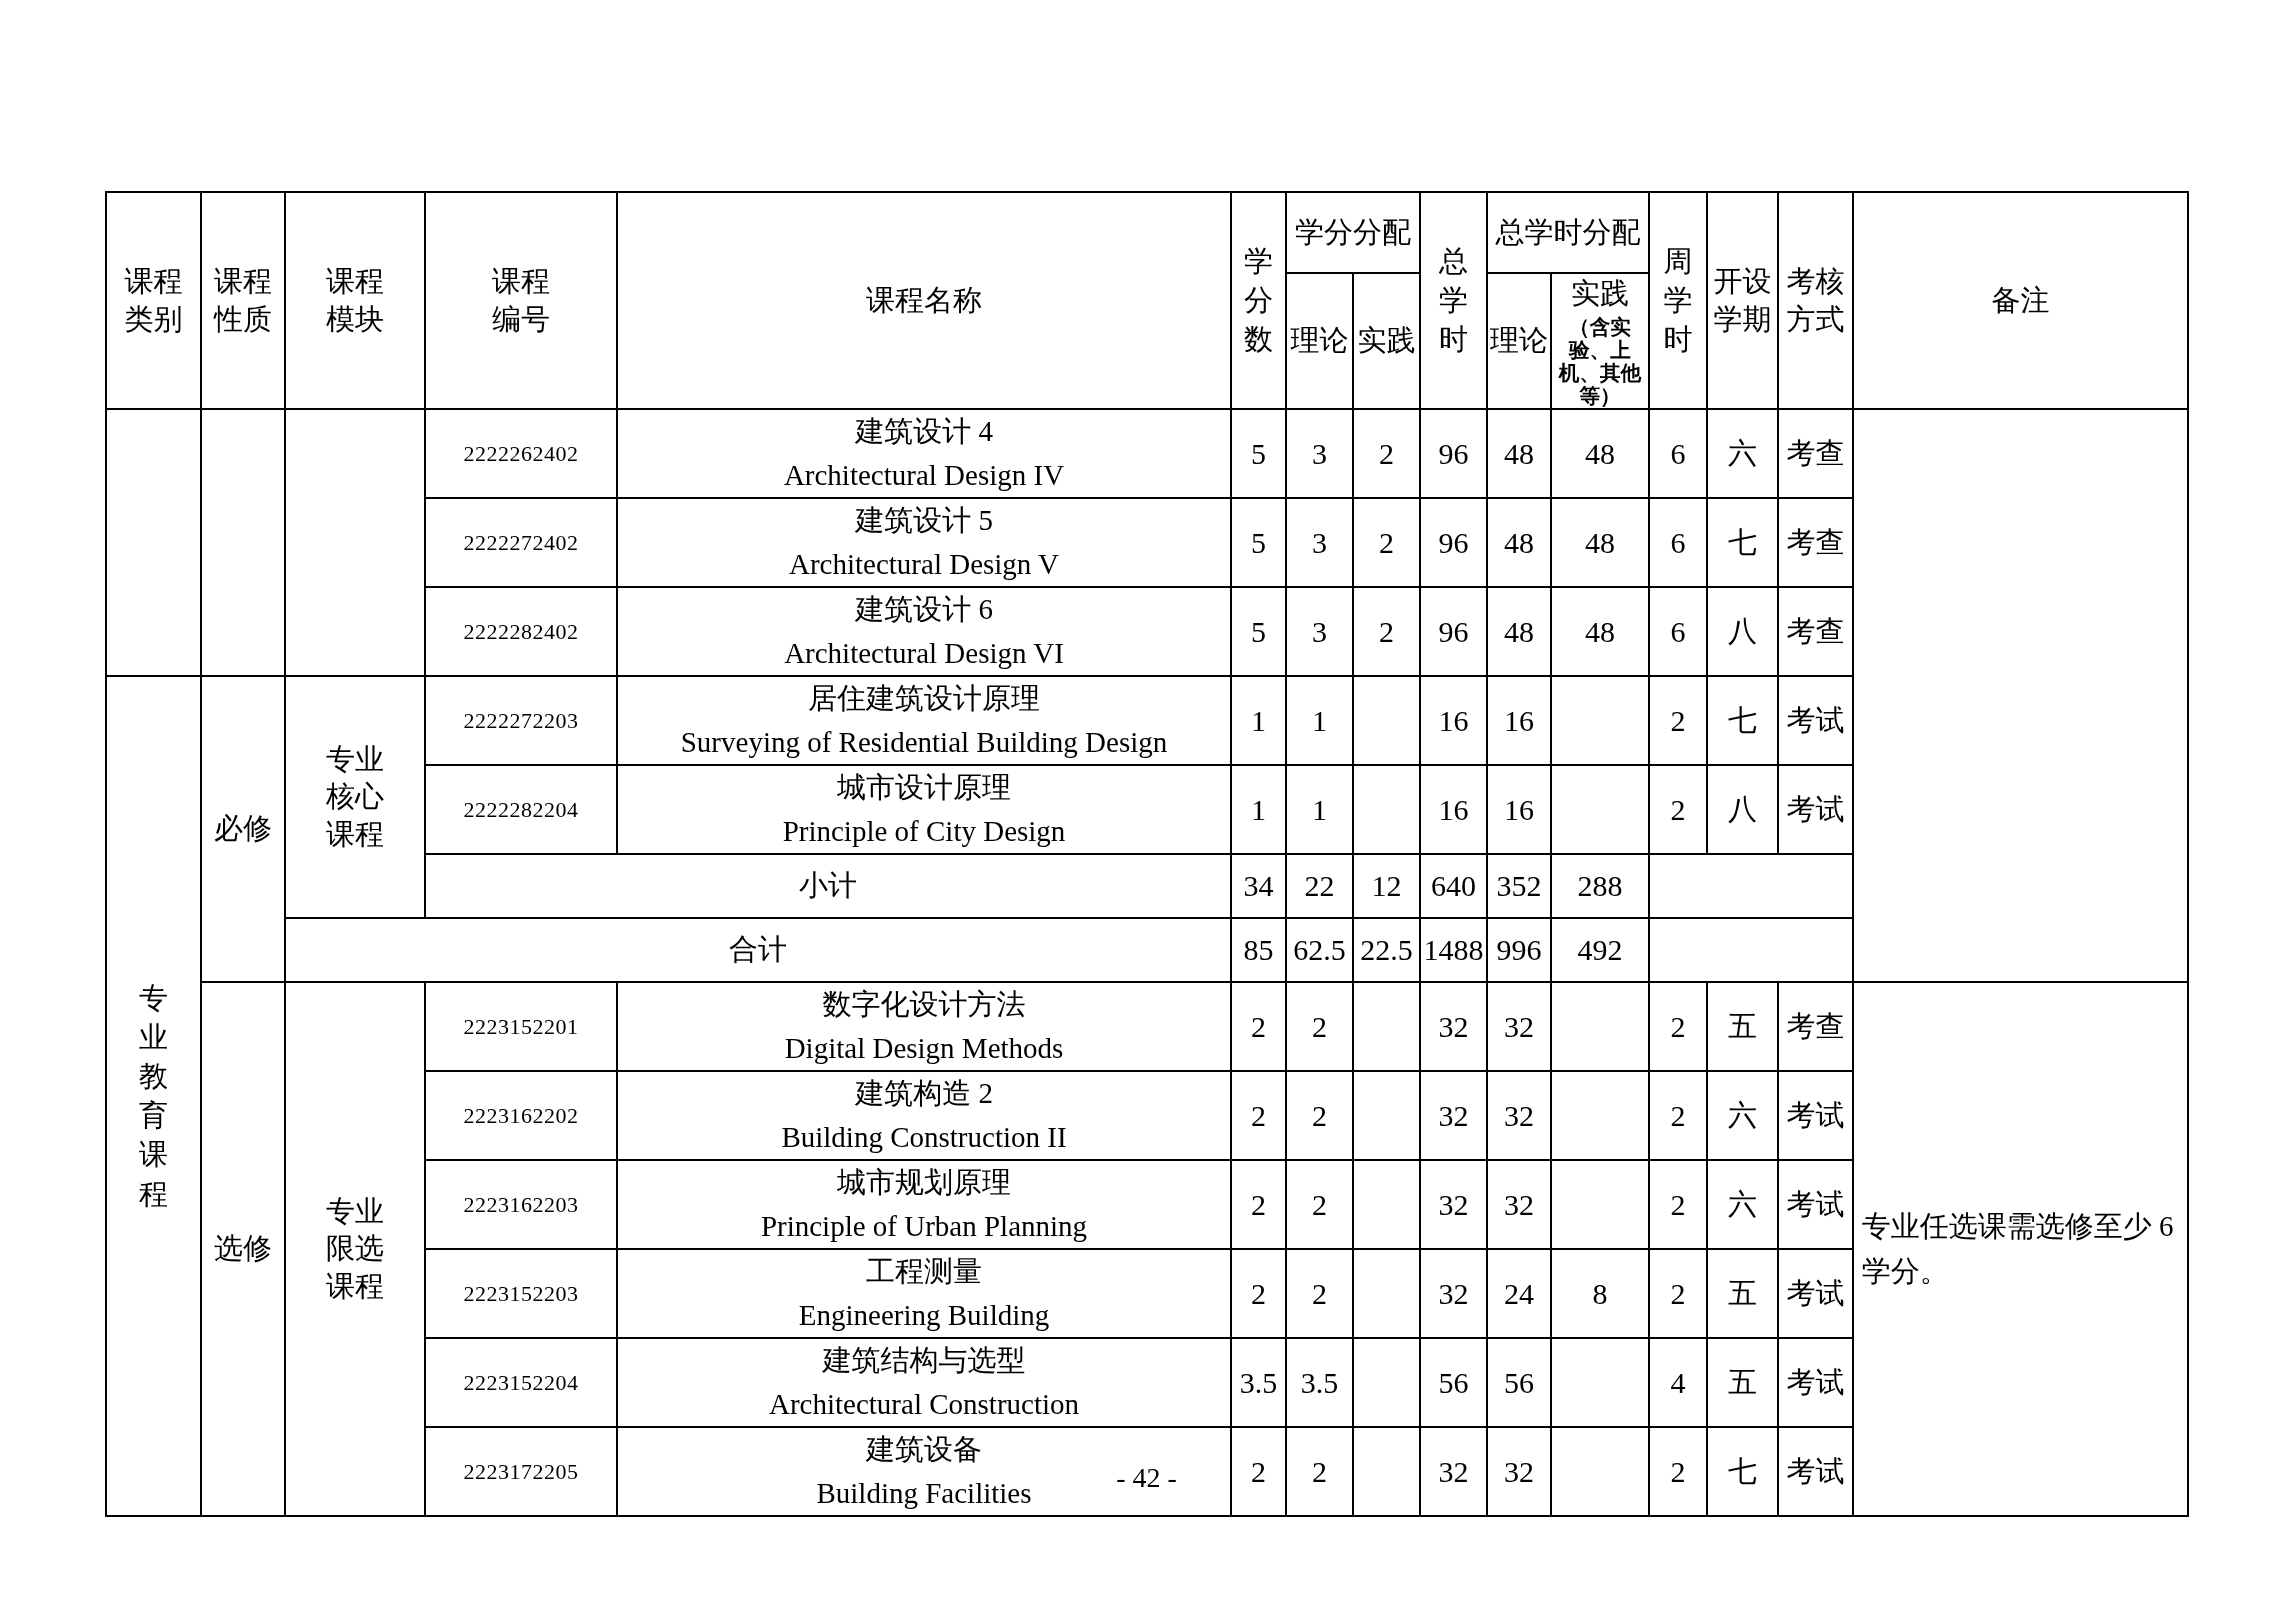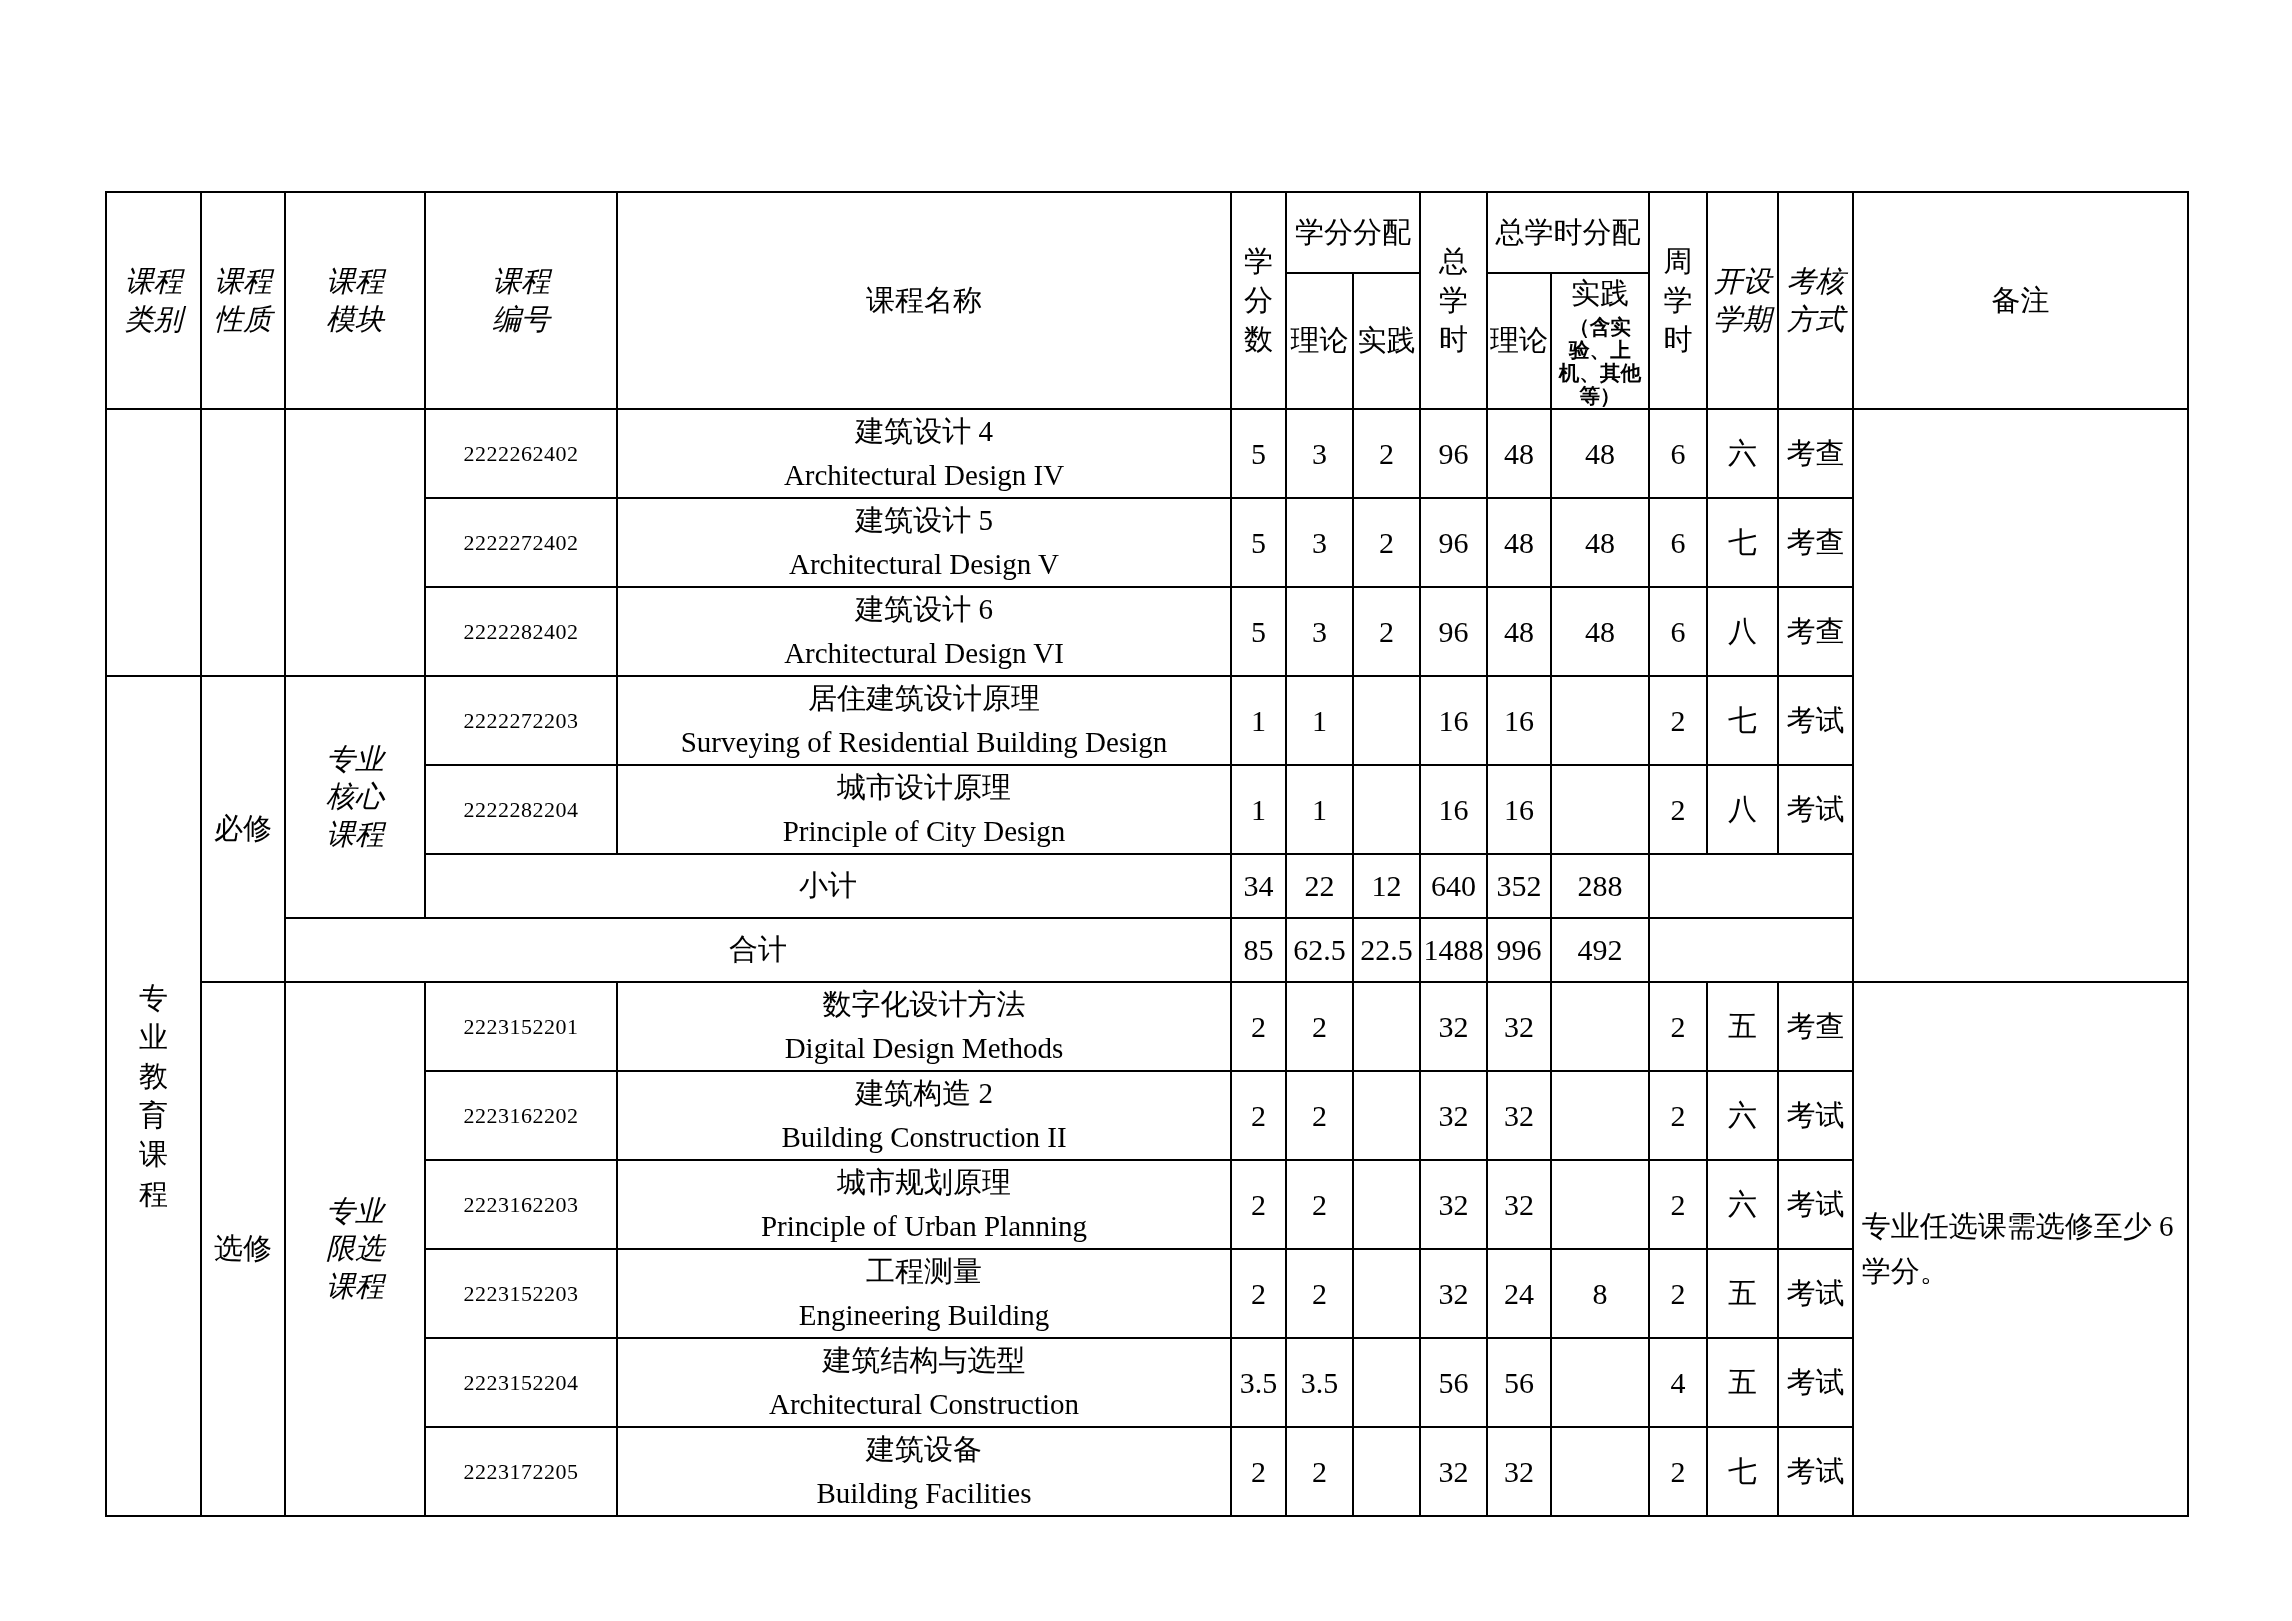--- a/index.html
+++ b/index.html
@@ -17,21 +17,21 @@
   }
   th, td {
     border:2px solid #000;
     text-align:center; vertical-align:middle;
     font-weight:normal; font-size:29px; padding:0 2px;
     overflow:hidden;
   }
   tr.h-top  { height:81px;  }
   tr.h-sub  { height:134px; }
   tr.r      { height:64px;  }
-  .pre  { white-space:pre-line; line-height:1.3;font-style:italic; }
+  .pre  { white-space:pre-line; line-height:1.3; }
   .name { white-space:pre-line; line-height:1.5; }
   .vert { white-space:pre-line; line-height:1.35; }
   .num  { font-size:30px; }
   .code { font-size:22px; letter-spacing:0.5px; }
   .practice-note { display:block; font-size:20.6px; line-height:1.12; margin-top:2px;font-weight:bold; }
   .remark-cell { text-align:left; padding:0 7.8px; line-height:1.55; }
   .pagenum {
     position:absolute; top:1462px; left:0; width:2293px;
     text-align:center; font-size:28px;
   }
@@ -291,15 +291,16 @@
     <td class="num">32</td>
     <td class="num">32</td>
     <td class="num"></td>
     <td class="num">2</td>
     <td>七</td>
     <td>考试</td>
   </tr>
 </tbody>
     </table>
 
+<div class="pagenum">- 42 -</div>
 
 </div>
 
 
 </body></html>

